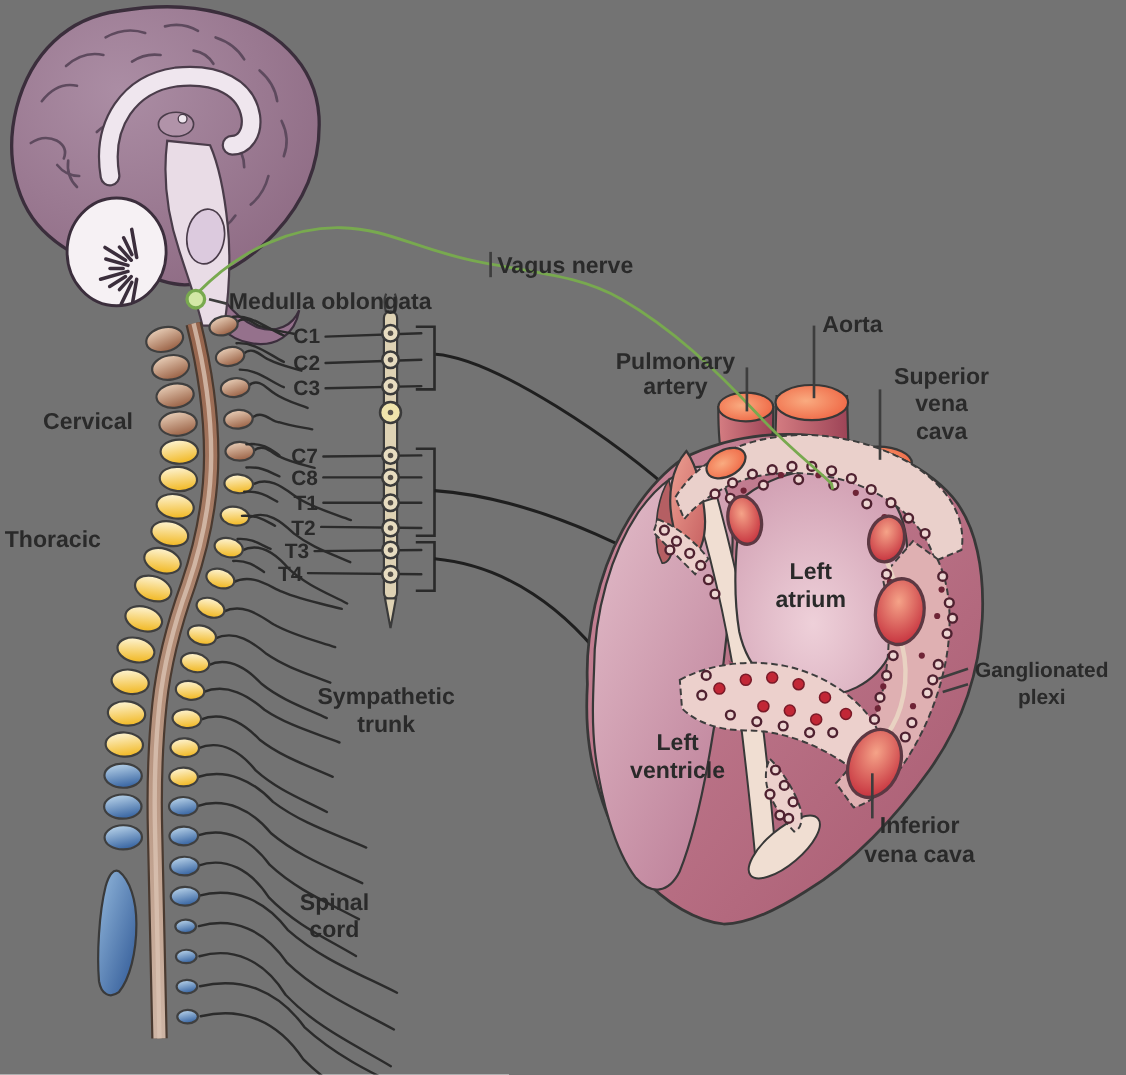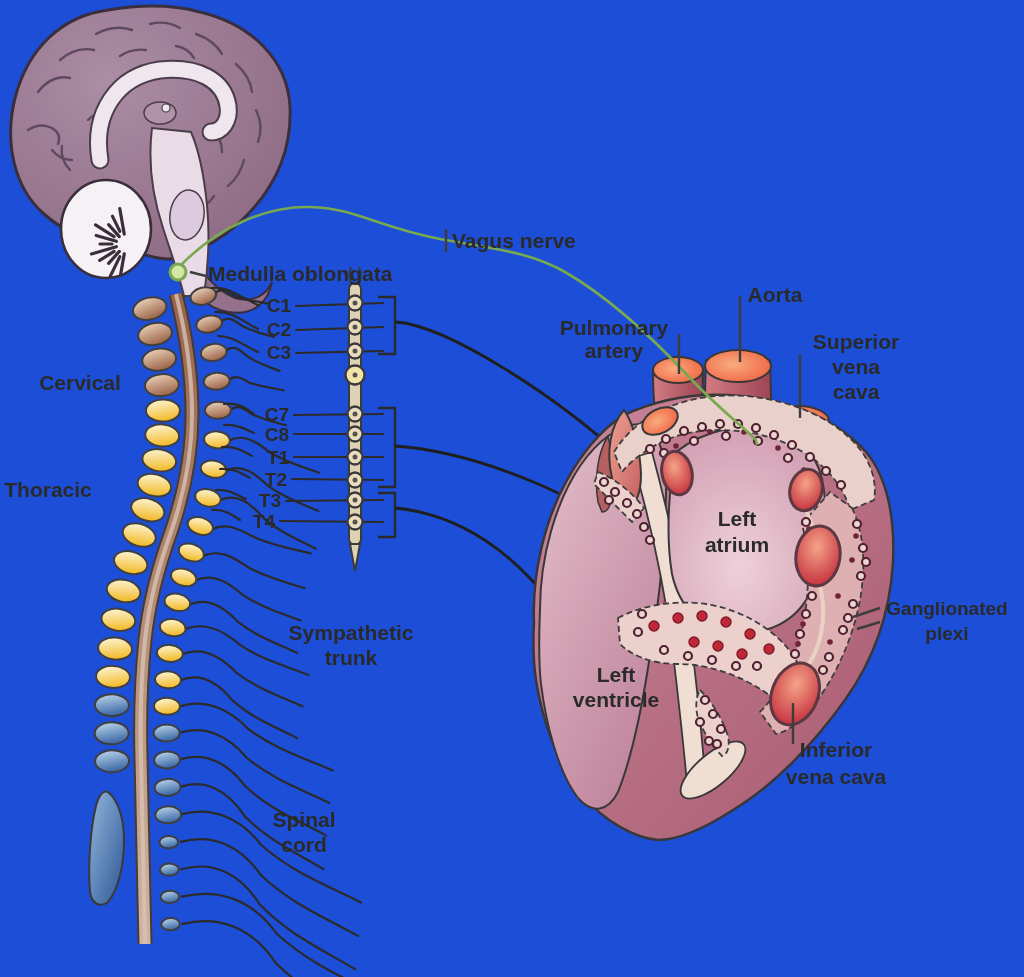--- a/index.html
+++ b/index.html
@@ -1,16 +1,16 @@
 <!DOCTYPE html>
 <html><head>
 <meta charset="utf-8">
 <style>
   html,body{margin:0;padding:0;background:#ffffff;}
-  #stage{position:relative;width:1024px;height:977px;background:#1d4ed8;overflow:hidden;}
+  #stage{position:relative;width:1024px;height:977px;background:#737373;overflow:hidden;}
   svg{position:absolute;left:0;top:0;}
   svg text{font-family:"Liberation Sans","DejaVu Sans",sans-serif;font-weight:bold;fill:#2a2a2a;}
   .lbl{font-size:21px;}
   .lbl-sm{font-size:19px;}
   .lbl-g{font-size:19px;}
 </style>
 </head>
 <body>
 
 <div id="stage">

